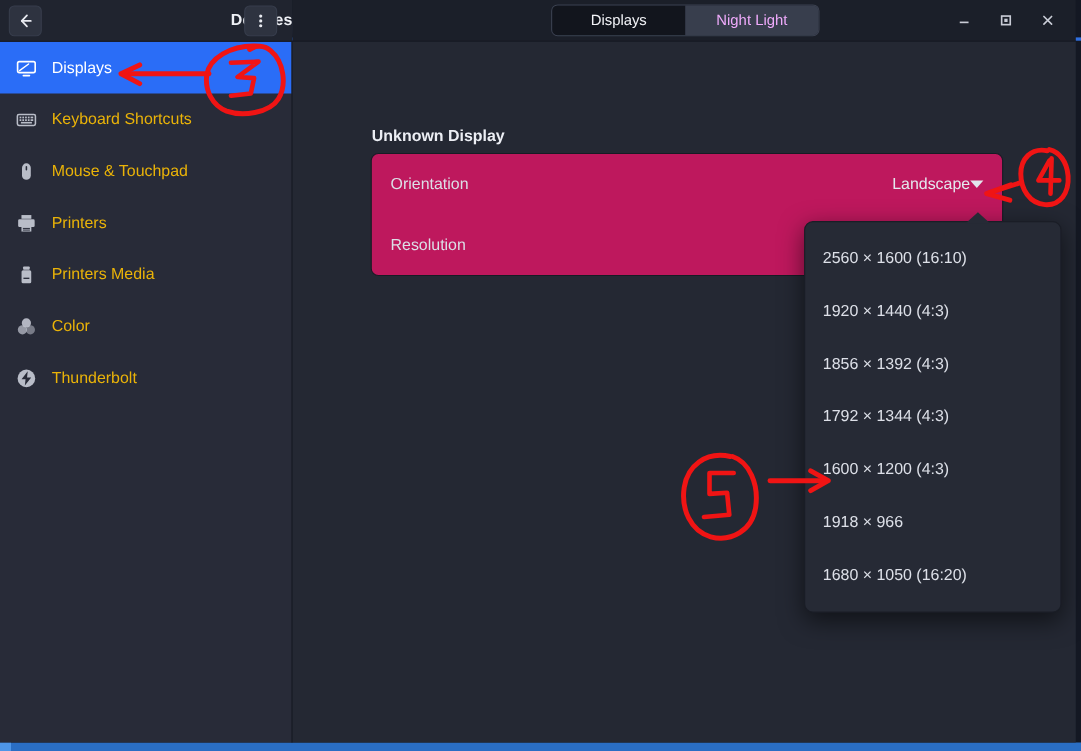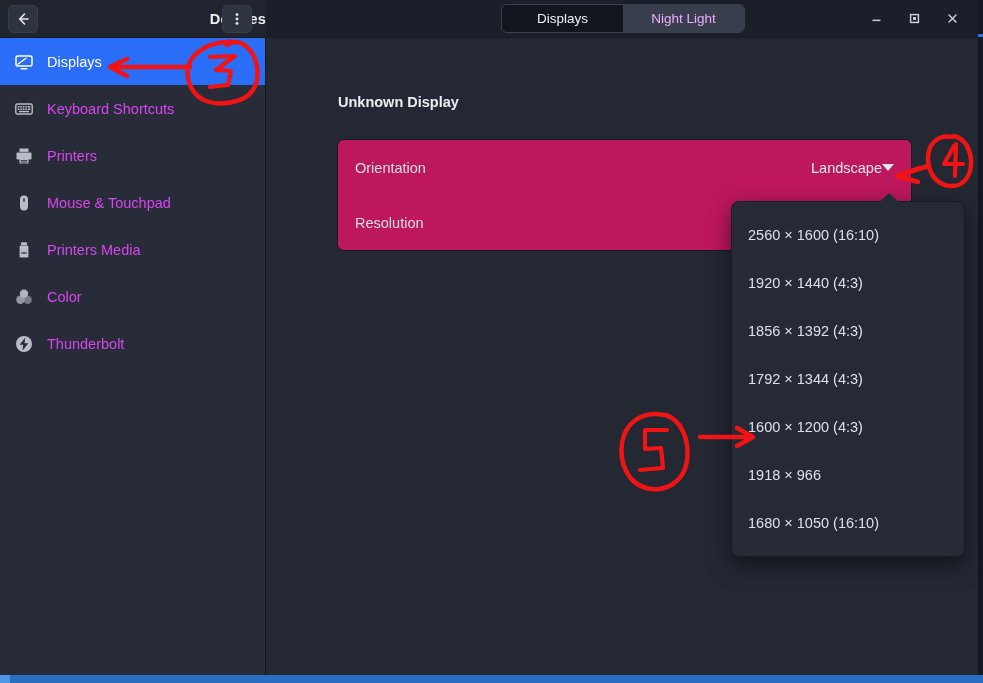--- a/index.html
+++ b/index.html
@@ -99,35 +99,35 @@
   #sidebar {
     width: 266px; background: #282b38;
     border-right: 1px solid #13161e;
     padding-top: 0px; overflow: hidden;
   }
   .side-item {
     height: 47px; display: flex; align-items: center;
     padding-left: 14px; gap: 13px; cursor: pointer; position: relative;
   }
   .side-item.selected { background: #2a6df7; }
-  .side-label { color: #d946ef; font-size: 14.5px; }
+  .side-label { color: #eab308; font-size: 14.5px; }
   .side-item.selected .side-label { color: #ffffff; }
   .side-icon {
     width: 20px; height: 20px; display: flex;
     align-items: center; justify-content: center;
     color: #b9bdc8; flex: none;
   }
   .side-item.selected .side-icon { color: #ffffff; }
 
   
   #main {
     flex: 1; background: #242833; position: relative; overflow: hidden;
   }
   #section-title {
-    position: absolute; left: 72px; top: 56px;
+    position: absolute; left: 72px; top: 78px;
     color: #eceef4; font-size: 14.5px; font-weight: bold;
   }
   #display-card {
     position: absolute; left: 71px; top: 101px; width: 575px;
     background: #be185d; border: 1px solid #181b24; border-radius: 7px;
     overflow: hidden;
   }
   .card-row {
     height: 55px; display: flex; align-items: center;
     padding: 0 17px 0 17px; justify-content: space-between;
@@ -260,38 +260,38 @@
               <rect x="5" y="11.8" width="10" height="1.5"></rect>
             </g>
           </svg>
         </span>
         <span class="side-label">Keyboard Shortcuts</span>
       </div>
 
       <div class="side-item">
         <span class="side-icon">
           <svg width="20" height="20" viewBox="0 0 20 20">
+            <rect x="6" y="2.5" width="8" height="15" rx="4" fill="currentColor"></rect>
+            <rect x="9.3" y="5" width="1.4" height="4" rx="0.7" fill="#282b38"></rect>
+          </svg>
+        </span>
+        <span class="side-label">Mouse &amp; Touchpad</span>
+      </div>
+
+      <div class="side-item">
+        <span class="side-icon">
+          <svg width="20" height="20" viewBox="0 0 20 20">
             <rect x="5.5" y="2.5" width="9" height="3.4" fill="currentColor"></rect>
             <rect x="2.5" y="6.4" width="15" height="7" rx="1.2" fill="currentColor"></rect>
             <rect x="5.5" y="13" width="9" height="4.5" fill="currentColor"></rect>
             <rect x="6.8" y="14.2" width="6.4" height="0.9" fill="#282b38"></rect>
             <rect x="6.8" y="15.7" width="6.4" height="0.9" fill="#282b38"></rect>
           </svg>
         </span>
         <span class="side-label">Printers</span>
-      </div>
-
-      <div class="side-item">
-        <span class="side-icon">
-          <svg width="20" height="20" viewBox="0 0 20 20">
-            <rect x="6" y="2.5" width="8" height="15" rx="4" fill="currentColor"></rect>
-            <rect x="9.3" y="5" width="1.4" height="4" rx="0.7" fill="#282b38"></rect>
-          </svg>
-        </span>
-        <span class="side-label">Mouse &amp; Touchpad</span>
       </div>
 
       <div class="side-item">
         <span class="side-icon">
           <svg width="20" height="20" viewBox="0 0 20 20">
             <rect x="7" y="2.3" width="6" height="3" rx="0.7" fill="currentColor"></rect>
             <rect x="5.6" y="5.6" width="8.8" height="12" rx="1.4" fill="currentColor"></rect>
             <rect x="7.3" y="12.4" width="5.4" height="1.2" fill="#282b38"></rect>
           </svg>
         </span>
@@ -345,21 +345,21 @@
 </div>
 
 <div id="dropdown-nub"></div>
 <div id="dropdown">
   <div class="dd-item">2560 × 1600 (16:10)</div>
   <div class="dd-item">1920 × 1440 (4:3)</div>
   <div class="dd-item">1856 × 1392 (4:3)</div>
   <div class="dd-item">1792 × 1344 (4:3)</div>
   <div class="dd-item">1600 × 1200 (4:3)</div>
   <div class="dd-item">1918 × 966</div>
-  <div class="dd-item">1680 × 1050 (16:10)</div>
+  <div class="dd-item">1680 × 1050 (16:20)</div>
 </div>
 
 <svg id="annotations" width="983" height="683" viewBox="0 0 983 683">
   <g stroke="#f01414" fill="none" stroke-width="4.5" stroke-linecap="round" stroke-linejoin="round">
 
     <path d="M236 42 C209 40 190 54 188 68 C186 82 193 96 206 101 C220 106 245 103 253 90 C261 77 258 56 246 46 C240 41 232 41 227 45"></path>
     <path d="M190 67 L113 67"></path>
     <path d="M127 59 L110 67 L127 76"></path>
 
     <path d="M952 137 C937 134 928 145 928 158 C928 172 936 185 950 186 C964 187 972 175 971 160 C970 147 963 138 954 136"></path>

